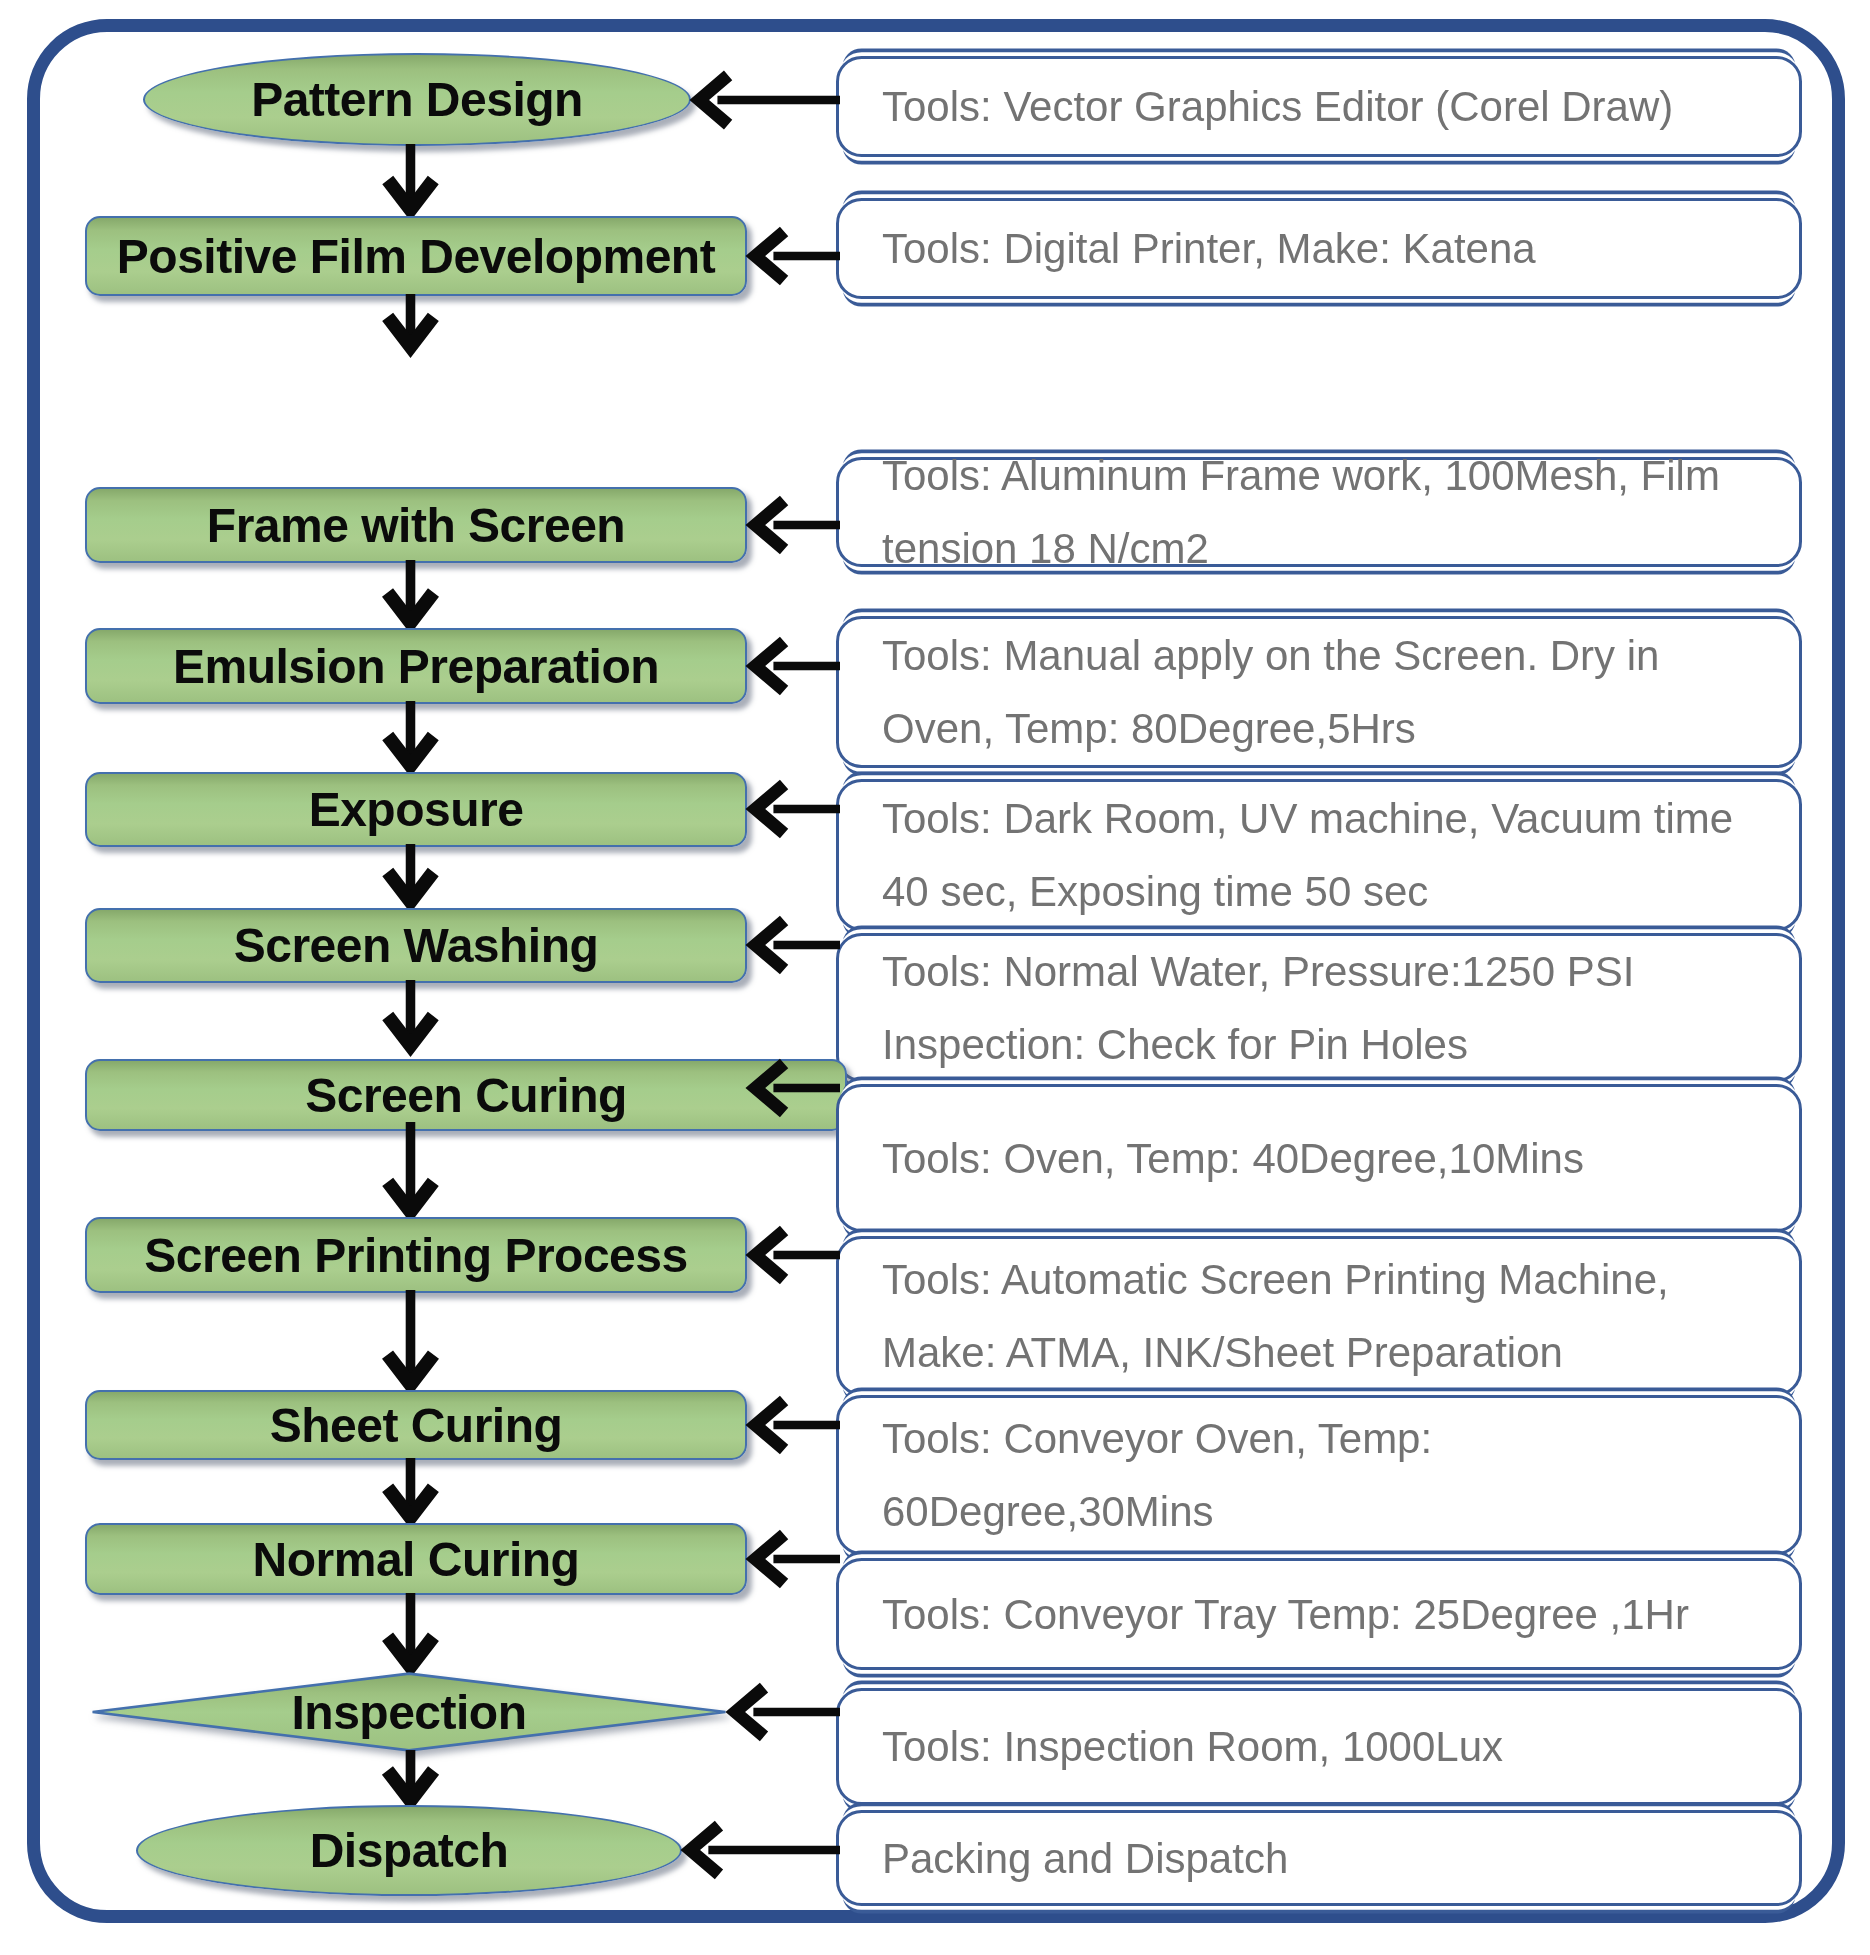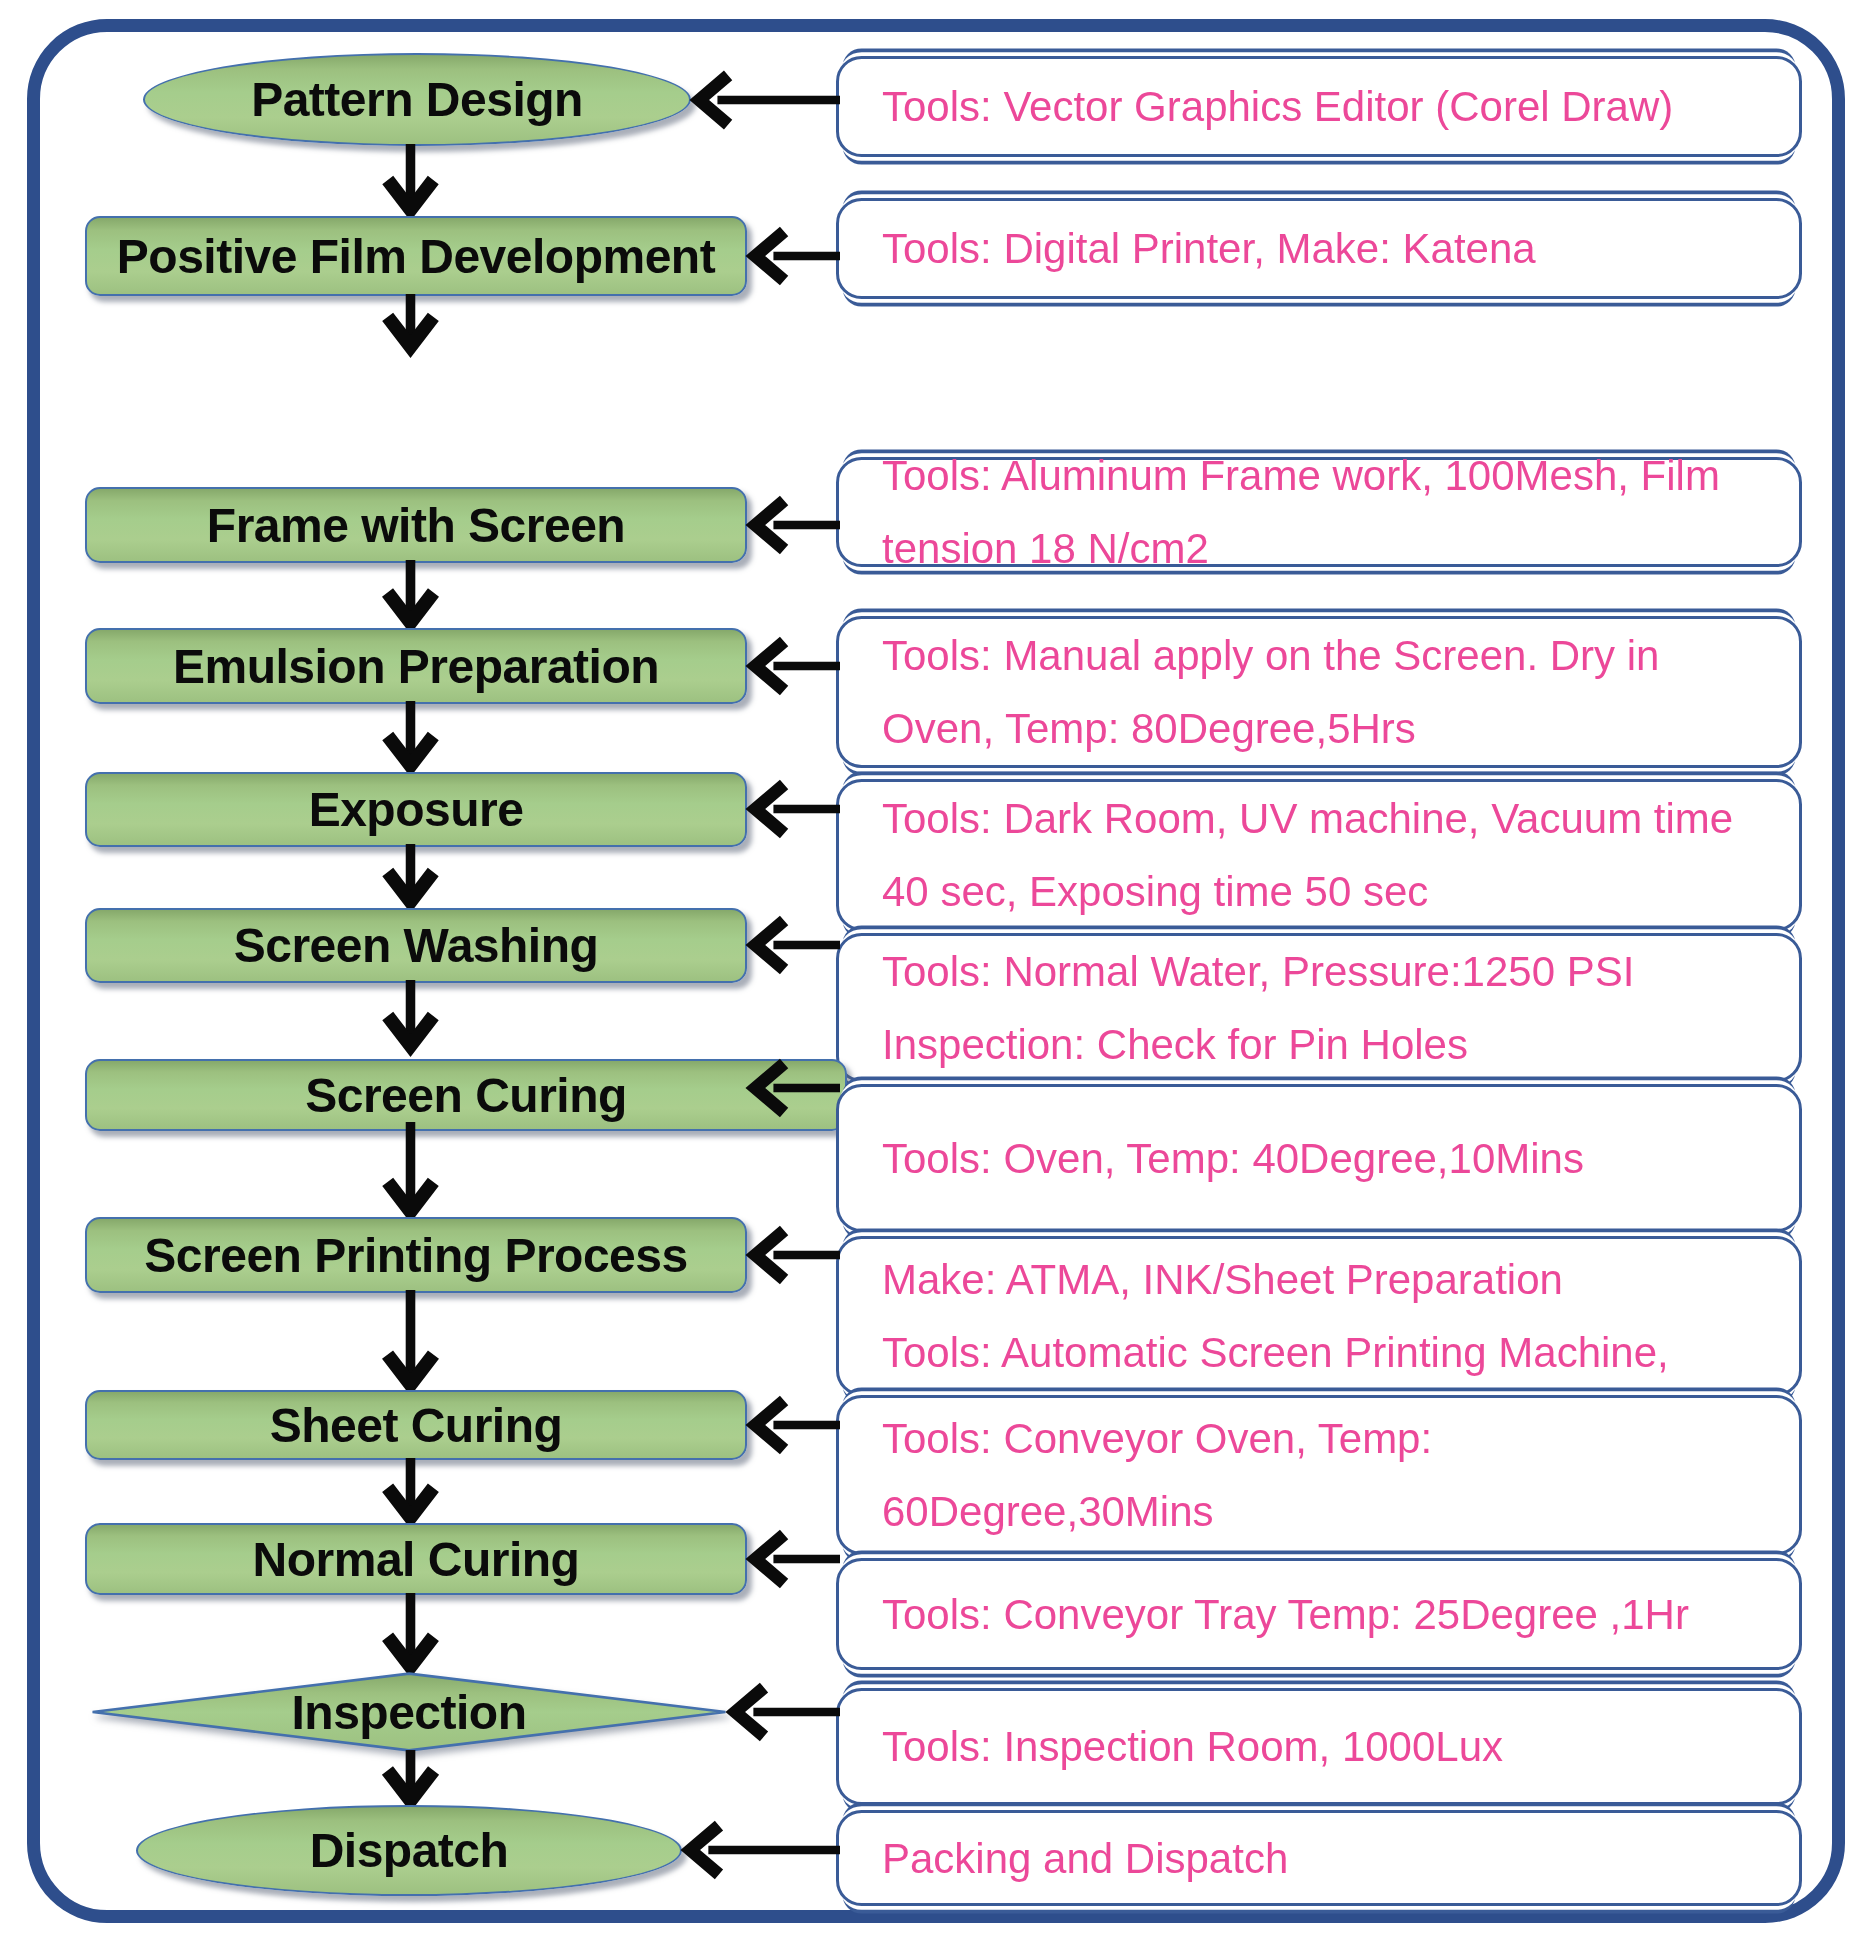--- a/index.html
+++ b/index.html
@@ -49,21 +49,21 @@
   .toolbox{
     position:absolute;left:836px;width:966px;
     background:#fff;border:3.2px solid var(--box-border);border-radius:25.6px;
     display:flex;flex-direction:column;justify-content:center;
     padding:5.3px 21px 5.3px 43px;
     box-shadow:
       0 7.5px 0 -3.7px #ffffff, 0 14px 0 -6.4px var(--box-border),
       0 -7.5px 0 -3.7px #ffffff, 0 -14px 0 -6.4px var(--box-border);
   }
   .tool-line{
-    font-size:42px;line-height:73px;color:#ec4899;white-space:nowrap;
+    font-size:42px;line-height:73px;color:#737373;white-space:nowrap;
   }
   svg.arrow{position:absolute;color:var(--arrow);overflow:visible}
   svg.arrow .stroke{stroke:currentColor;fill:none}
   svg.arrow .fill{fill:currentColor}
 </style>
 </head>
 <body>
 
 
 
@@ -194,22 +194,22 @@
       <svg viewBox="0 0 110 183" width="59" height="97" class="arrow" style="left: 381px; top: 70px;">
         <rect class="fill" x="46" y="0" width="18" height="149"></rect>
        <polyline class="stroke" points="12,113 55,169 98,113" stroke-width="26"></polyline>
       </svg>
     </div>
     <div class="row" style="top: 1217px; height: 76px;">
     <div class="shape rect" style="left: 85px; width: 662px;">
       <span class="shape-label">Screen Printing Process</span>
     </div>
     <div class="toolbox" style="top: 18.6px; height: 160px;">
+        <div class="tool-line">Tools: Automatic Screen Printing Machine,</div>
         <div class="tool-line">Make: ATMA, INK/Sheet Preparation</div>
-        <div class="tool-line">Tools: Automatic Screen Printing Machine,</div>
       </div>
   <svg viewBox="0 0 169 120" width="90" height="64" class="arrow" style="left: 750px; top: 5.9px;">
         <rect class="fill" x="44" y="52" width="125" height="16"></rect>
      <polyline class="stroke" points="64,14 10,60 64,106" stroke-width="24"></polyline>
       </svg>
       <svg viewBox="0 0 110 191" width="59" height="102" class="arrow" style="left: 381px; top: 73px;">
         <rect class="fill" x="46" y="0" width="18" height="157"></rect>
        <polyline class="stroke" points="12,121 55,177 98,121" stroke-width="26"></polyline>
       </svg>
     </div>

